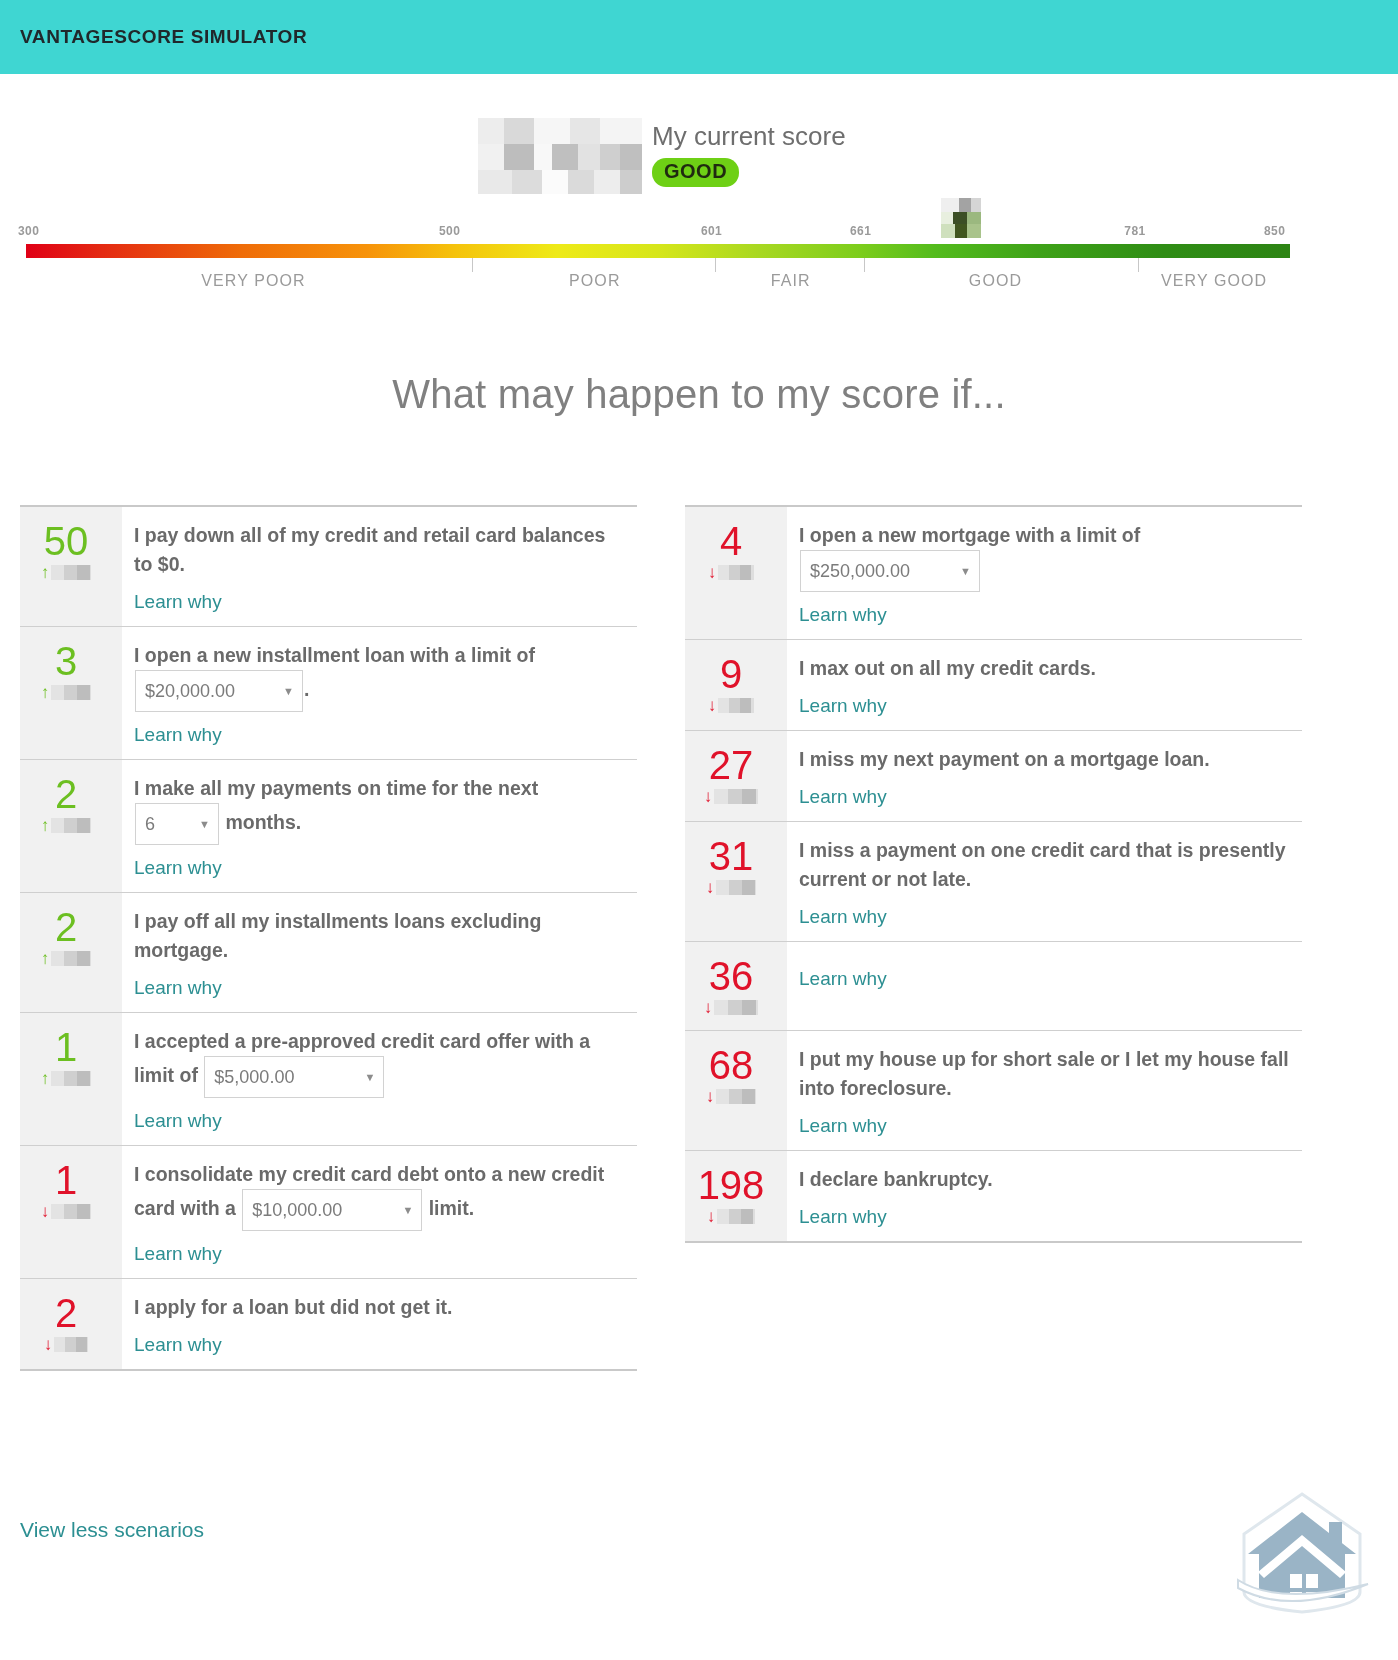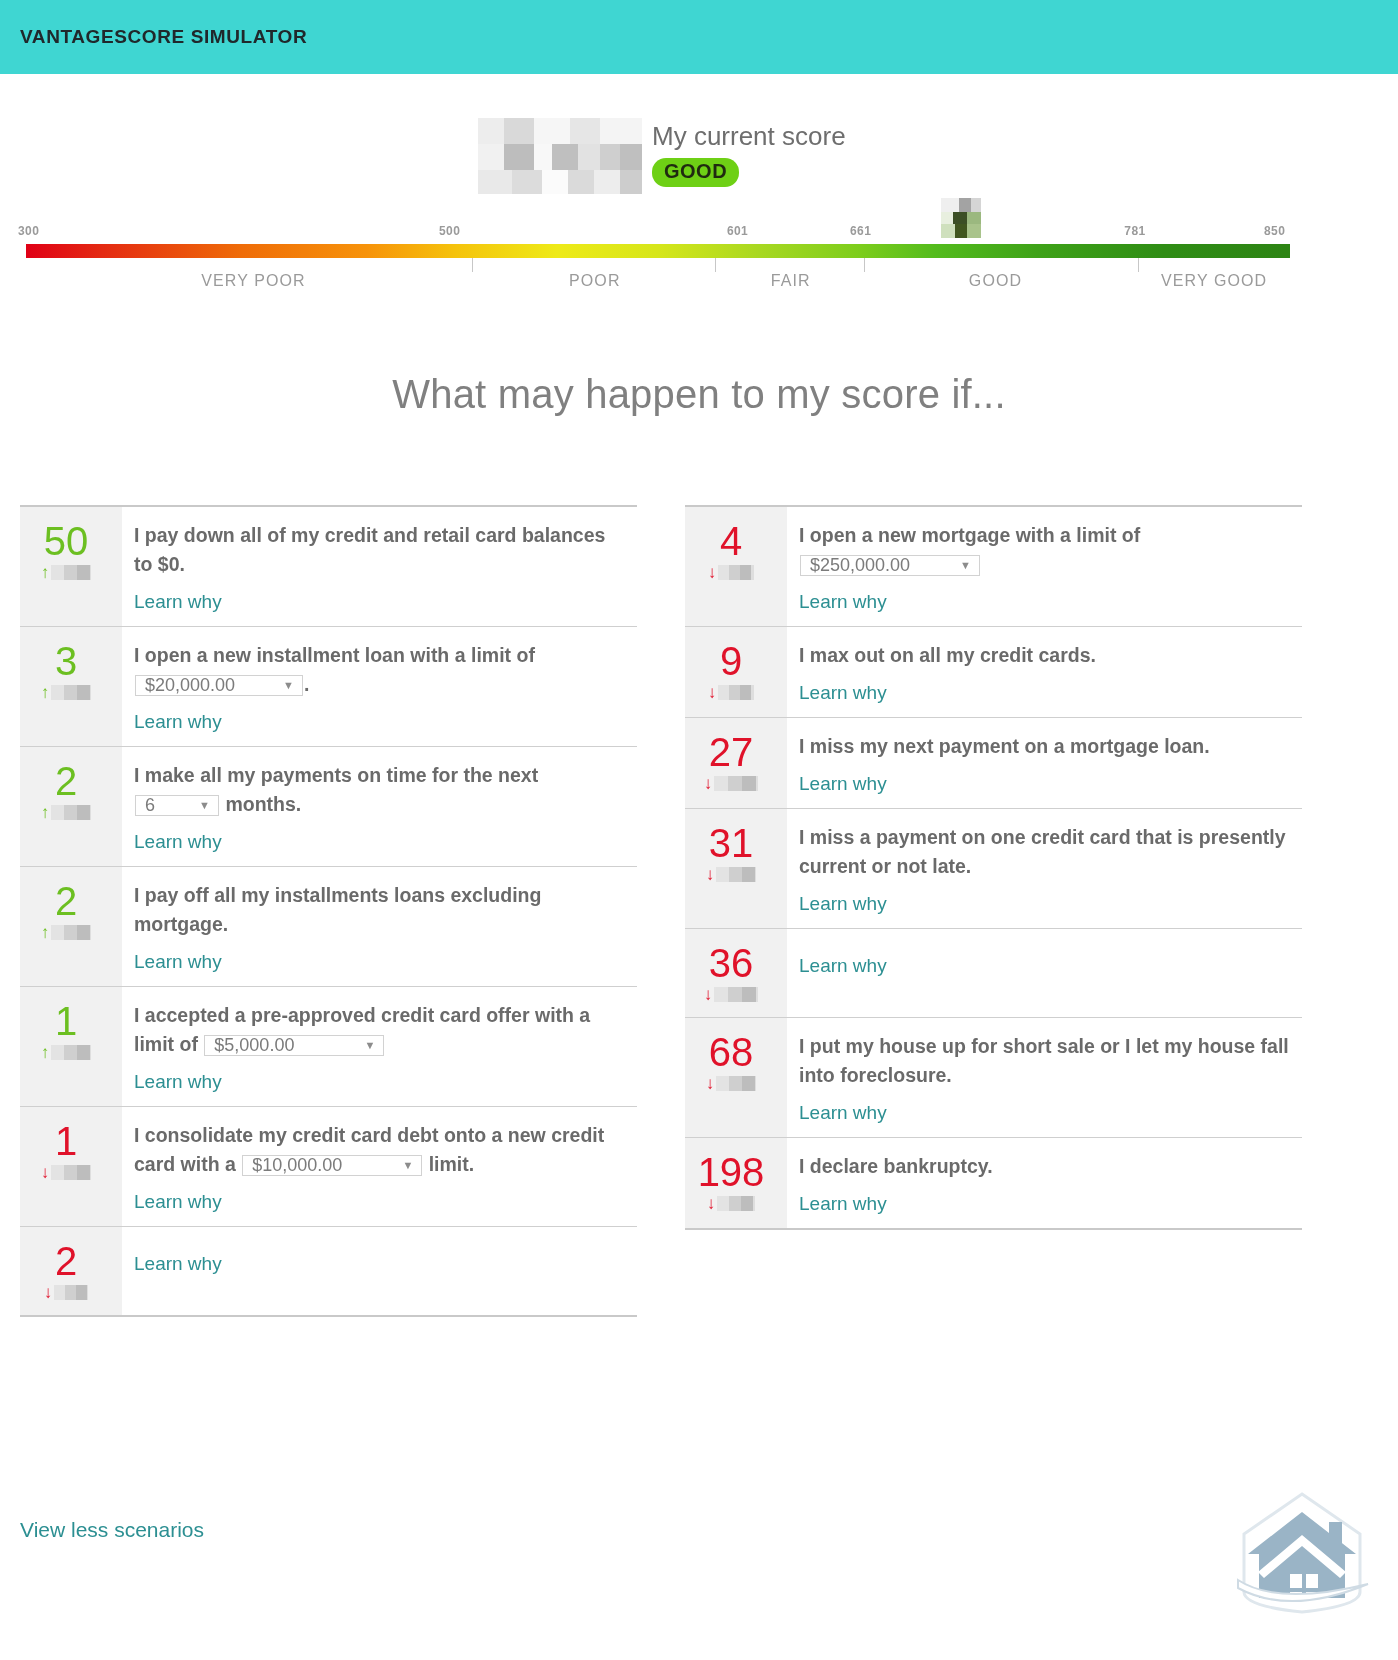--- a/index.html
+++ b/index.html
@@ -154,21 +154,21 @@
   .scen-body{
     flex:1 1 auto; padding:14px 10px 13px 12px;
   }
   .scen-text{
     font-size:19.5px; font-weight:bold; color:#6a6a6a;
     line-height:29px;
   }
   .sel{
     display:inline-flex; align-items:center; justify-content:space-between;
     border:1px solid #d2d2d2; background:#fff;
-    height:21px; padding:0 8px 0 9px;
+    height:42px; padding:0 8px 0 9px;
     font-size:18px; font-weight:normal; color:#7b7b7b;
     vertical-align:middle; margin:0 1px;
   }
   .sel .cap{ white-space:nowrap; }
   .sel .caret{ margin-left:14px; font-size:11px; color:#8c8c8c; }
   .sel.narrow{ width:84px; }
   .sel.wide{ width:168px; }
   .sel.xwide{ width:180px; }
 
   .learn{
@@ -219,21 +219,21 @@
       <div class="score-label">My current score</div>
       <div class="score-band">GOOD</div>
     </div>
   </div>
 </div>
 
 <div class="gauge-wrap">
   <div class="gauge-ticklabels" id="gauge-ticks">
       <span style="left: 18px;">300</span>
       <span style="left: 439px;">500</span>
-      <span style="left: 700.88px; margin-left: 26px;">601</span>
+      <span style="left: 700.88px;">601</span>
       <span style="left: 850.032px; text-align: right;">661</span>
       <span style="left: 1124.32px;">781</span>
       <span style="left: 1264px;">850</span>
     </div>
   <div class="gauge-bar"></div>
   <div class="gauge-marks" id="gauge-marks">
       <i style="left: 472.192px;"></i>
       <i style="left: 714.88px;"></i>
       <i style="left: 864.032px;"></i>
       <i style="left: 1138.32px;"></i>
@@ -372,21 +372,21 @@
             <div class="scen-sub">
               <span class="arrow down">↓</span>
               <span class="redacted" style="width: 34px;">
                 <i style="left: 0px; width: 11px; background: rgb(227, 227, 227);"></i>
                 <i style="left: 11px; width: 11px; background: rgb(207, 207, 207);"></i>
                 <i style="left: 22px; width: 11px; background: rgb(189, 189, 189);"></i>
                 <i style="left: 33px; width: 1px; background: rgb(222, 222, 222);"></i>
               </span>
             </div>
           </div>
-          <div class="scen-body"><a class="learn" href="#">Learn why</a></div>
+          <div class="scen-body"><div class="scen-text">I apply for a loan but did not get it.</div><a class="learn" href="#">Learn why</a></div>
         </div>
       </div>
   </div>
   <div class="col">
     <div class="col-top-rule"></div>
     <div id="col-right">
         <div class="scen">
           <div class="scen-score">
             <div class="scen-num down">4</div>
             <div class="scen-sub">

